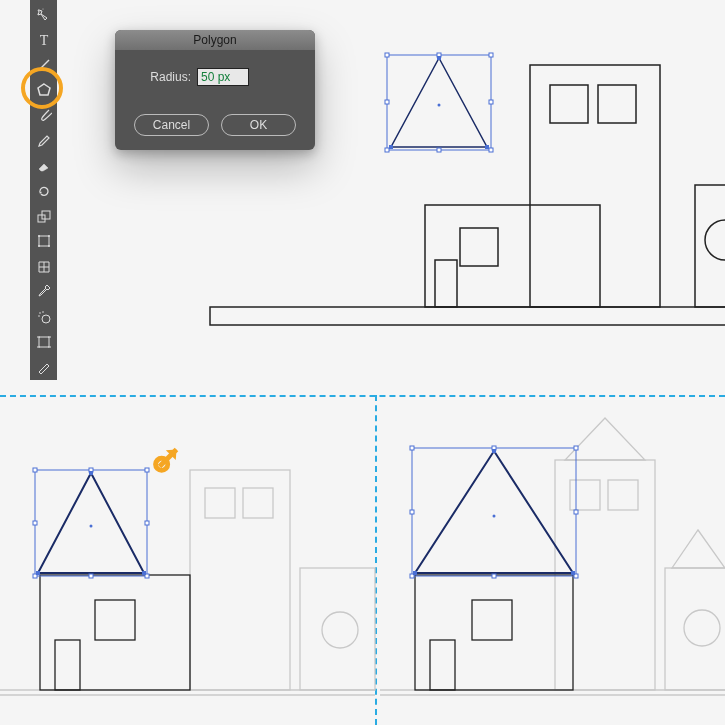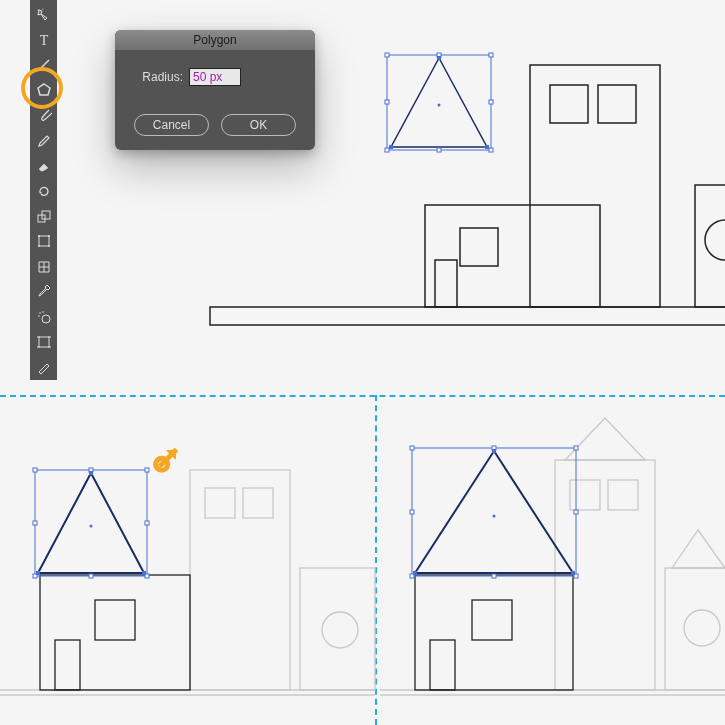--- a/index.html
+++ b/index.html
@@ -60,38 +60,39 @@
     text-align: center;
     font-size: 12px;
     padding: 3px 0;
     border-radius: 6px 6px 0 0;
     color: #1a1a1a;
   }
   .dialog-body {
     padding: 18px 18px 10px 18px;
     color: #ddd;
     font-size: 12px;
+    margin-left: 8px;
   }
   .field-row {
     display: flex;
     align-items: center;
     margin-bottom: 12px;
   }
   .field-label {
     width: 50px;
     text-align: right;
     margin-right: 6px;
   }
   .field-input {
     background: #e8e8e8;
     border: 1px solid #222;
     font-size: 12px;
     padding: 1px 3px;
     width: 52px;
-    color: #a21caf;
+    color: #15803d;
   }
   .stepper {
     display: flex;
     flex-direction: column;
     margin-right: 2px;
     border: 1px solid #333;
     border-radius: 2px;
     overflow: hidden;
     background: #7a7a7a;
   }

